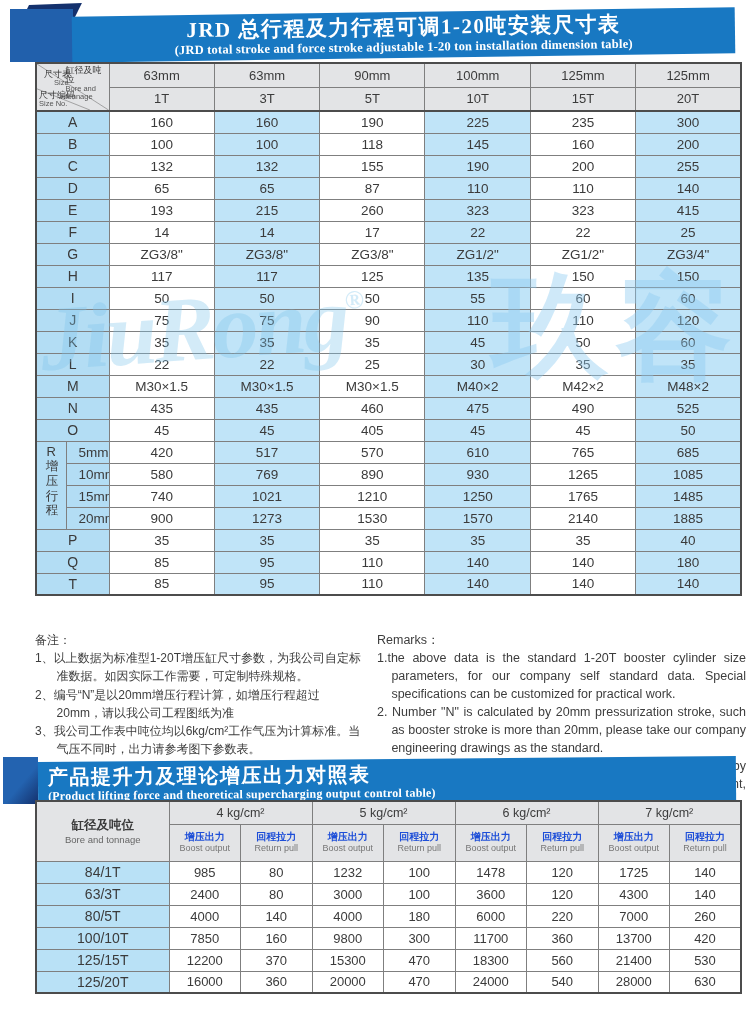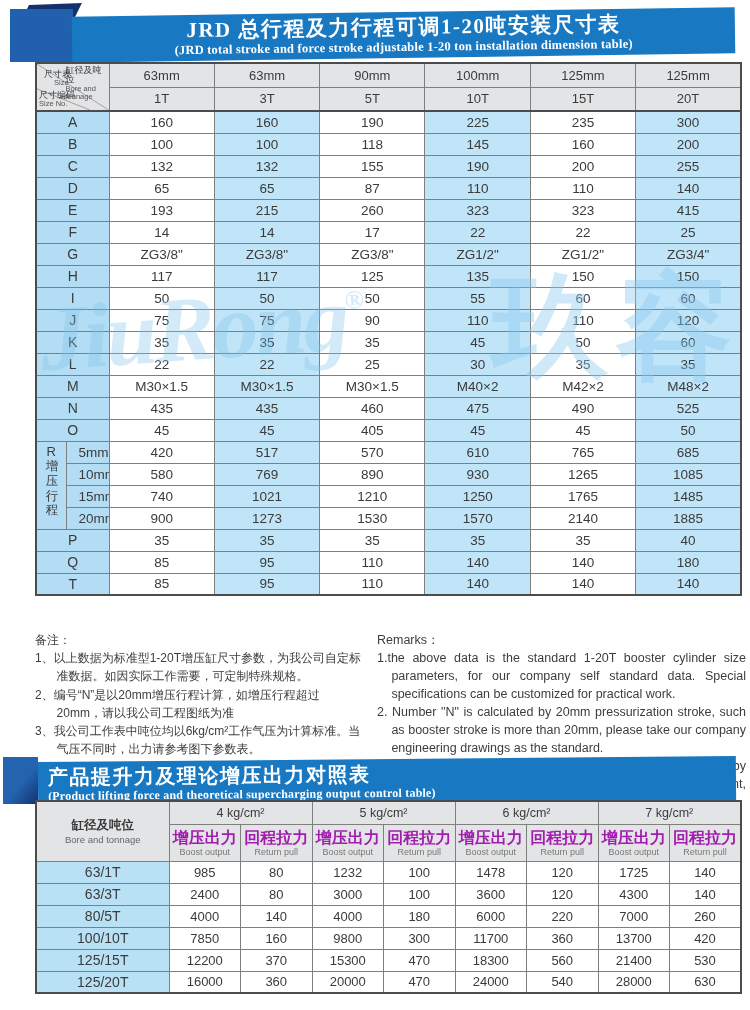--- a/index.html
+++ b/index.html
@@ -54,21 +54,21 @@
   .rem-en { flex:1; font-size:12.5px; line-height:1.44; text-align:justify; }
   .rem-cn p.item { padding-left:1.8em; text-indent:-1.8em; }
   .rem-en p.item { padding-left:1.15em; text-indent:-1.15em; }
 
   
   .t2 { position:absolute; left:35px; top:800px; width:707px; border:2px solid #4c4c4c; }
   .t2 th, .t2 td { border:1px solid #7f7f7f; text-align:center; font-weight:normal; }
   .t2 thead th { background:#e3e4e6; }
   .t2 .grp { height:23px; font-size:12.5px;margin-top:11px; }
   .t2 .sub { height:37px; }
-  .t2 .sub .cn { font-size:16px; font-weight:bold; color:#a21caf; line-height:1.25; }
+  .t2 .sub .cn { font-size:10px; font-weight:bold; color:#1d4ed8; line-height:1.25; }
   .t2 .sub .en { font-size:9px; color:#777; line-height:1.1; }
   .t2 .blab .cn { font-size:12.5px; font-weight:bold; }
   .t2 .blab .en { font-size:9.5px; color:#666; }
   .t2 tbody th { background:#b9e1f6; height:22px; font-size:14px; }
   .t2 tbody td { background:#fff; height:22px; font-size:13px; }
 
   
   .watermark { position:absolute; left:40px; top:258px; width:700px; height:140px; pointer-events:none;
                display:flex; justify-content:space-between; align-items:center; z-index:5; }
   .wm-logo { font-family:"Liberation Serif", serif; font-style:italic; font-weight:bold; font-size:92px;
@@ -424,21 +424,21 @@
             <div class="en">Boost output</div>
           </th>
           <th class="sub">
             <div class="cn">回程拉力</div>
             <div class="en">Return pull</div>
           </th>
         </tr>
     </thead>
     <tbody>
         <tr>
-          <th>63/1T</th>
+          <th>84/1T</th>
           <td>985</td>
           <td>80</td>
           <td>1232</td>
           <td>100</td>
           <td>1478</td>
           <td>120</td>
           <td>1725</td>
           <td>140</td>
         </tr>
         <tr>

